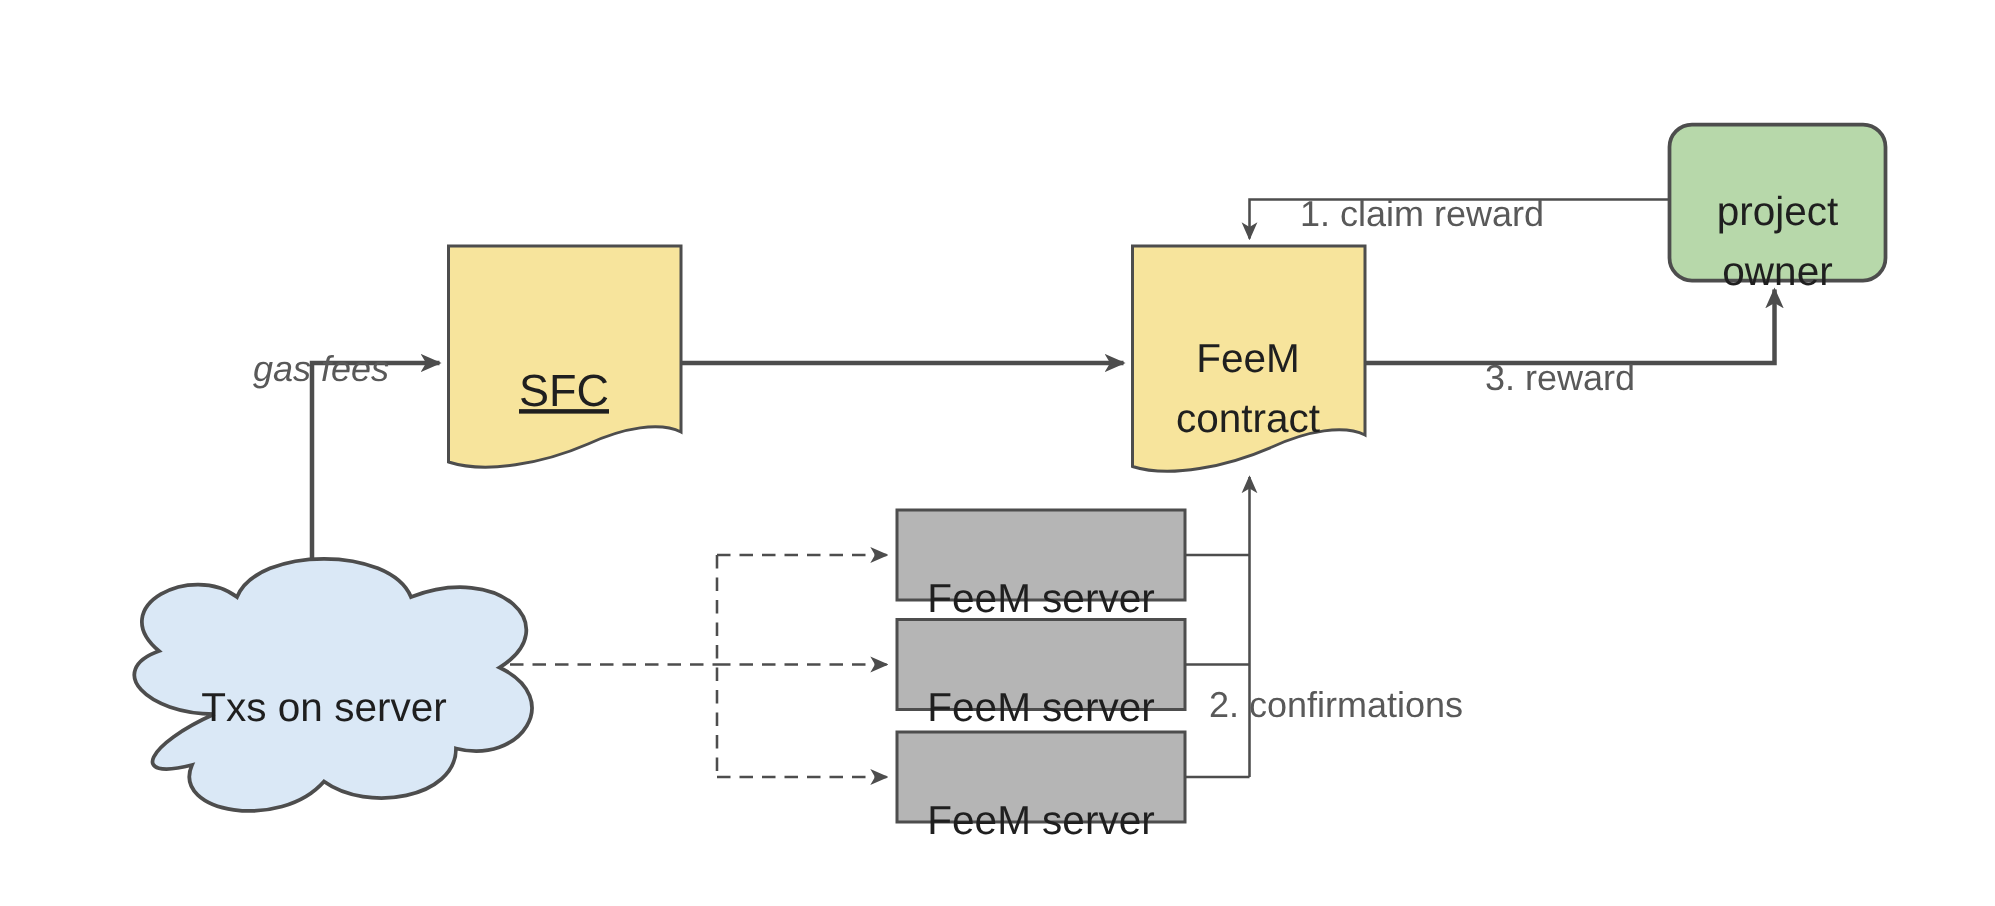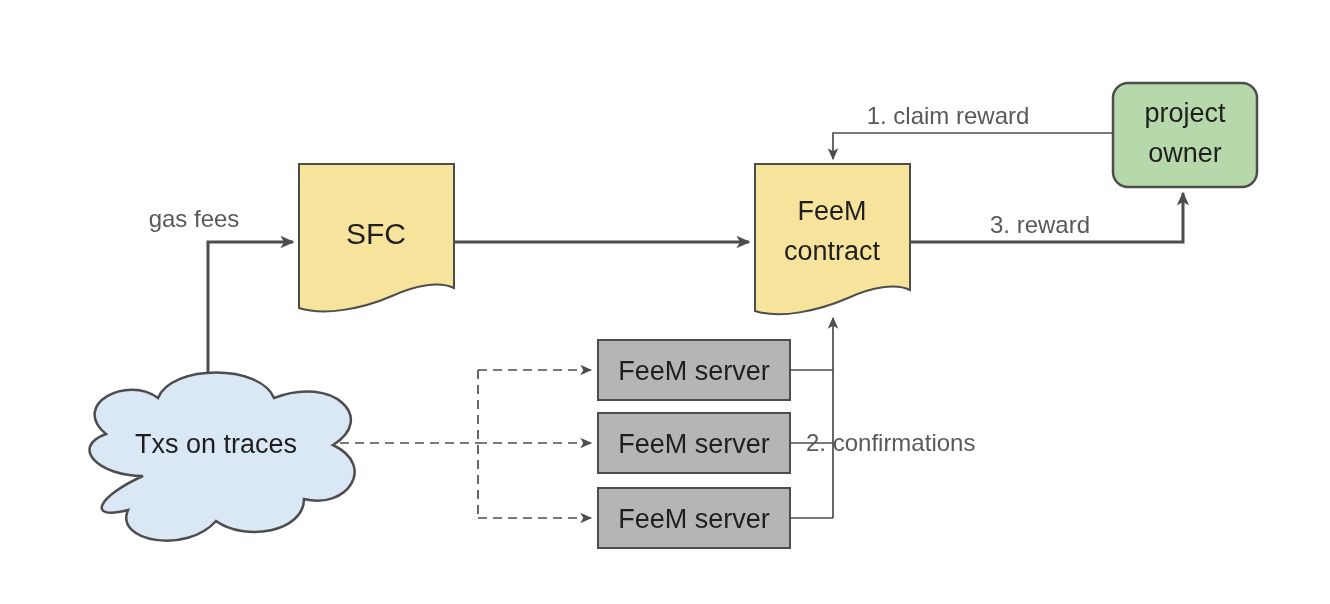--- a/index.html
+++ b/index.html
@@ -21,27 +21,29 @@
     top: 0;
   }
   .lbl {
     position: absolute;
     white-space: pre-line;
     text-align: center;
     transform: translate(-50%, -50%);
     color: #1a1a1a;
     line-height: 1.35;
     pointer-events: none;
+    margin-top: 28px;
   }
   .node-lbl {
     font-size: 27px;
     color: #1f1f1f;
   }
   .node-lbl.big {
     font-size: 30px;
+    text-decoration: underline;
   }
   .node-lbl.two-line {
     line-height: 40px;
   }
   .edge-lbl {
     font-size: 24px;
     color: #595959;
   }
   .edge-lbl.left-anchored {
     transform: translate(0, -50%);
@@ -96,37 +98,37 @@
              C98,476 70,447 106,434
              C70,404 128,375 158,398
              C172,364 260,364 274,398
              C333,375 377,418 333,445
              C377,466 347,510 304,499
              C304,532 245,542 216,521
              C187,554 114,542 128,510
              C85,521 98,496 143,476 Z" fill="#DAE8F6"></path>
   </svg>
 
-  <div class="lbl node-lbl" style="left:216px; top:444px;">Txs on traces</div>
+  <div class="lbl node-lbl" style="left:216px; top:444px;">Txs on server</div>
 
   <div class="lbl node-lbl big" style="left:376px; top:234px;">SFC</div>
 
   <div class="lbl node-lbl two-line" style="left:1185px; top:133px;">project
 owner</div>
 
   <div class="lbl node-lbl two-line" style="left:832px; top:231px;">FeeM
 contract</div>
 
   <div class="lbl node-lbl" style="left:694px; top:371px;">FeeM server</div>
 
   <div class="lbl node-lbl" style="left:694px; top:444px;">FeeM server</div>
 
   <div class="lbl node-lbl" style="left:694px; top:519px;">FeeM server</div>
 
-  <div class="lbl edge-lbl" style="left:194px; top:219px;">gas fees</div>
+  <div class="lbl edge-lbl" style="left:214px; top:219px;font-style:italic;">gas fees</div>
 
 
   <div class="lbl edge-lbl" style="left:948px; top:116px;">1. claim reward</div>
 
   <div class="lbl edge-lbl" style="left:1040px; top:225px;">3. reward</div>
 
   <div class="lbl edge-lbl left-anchored" style="left:806px; top:443px;">2. confirmations</div>
 
 
 </div>

